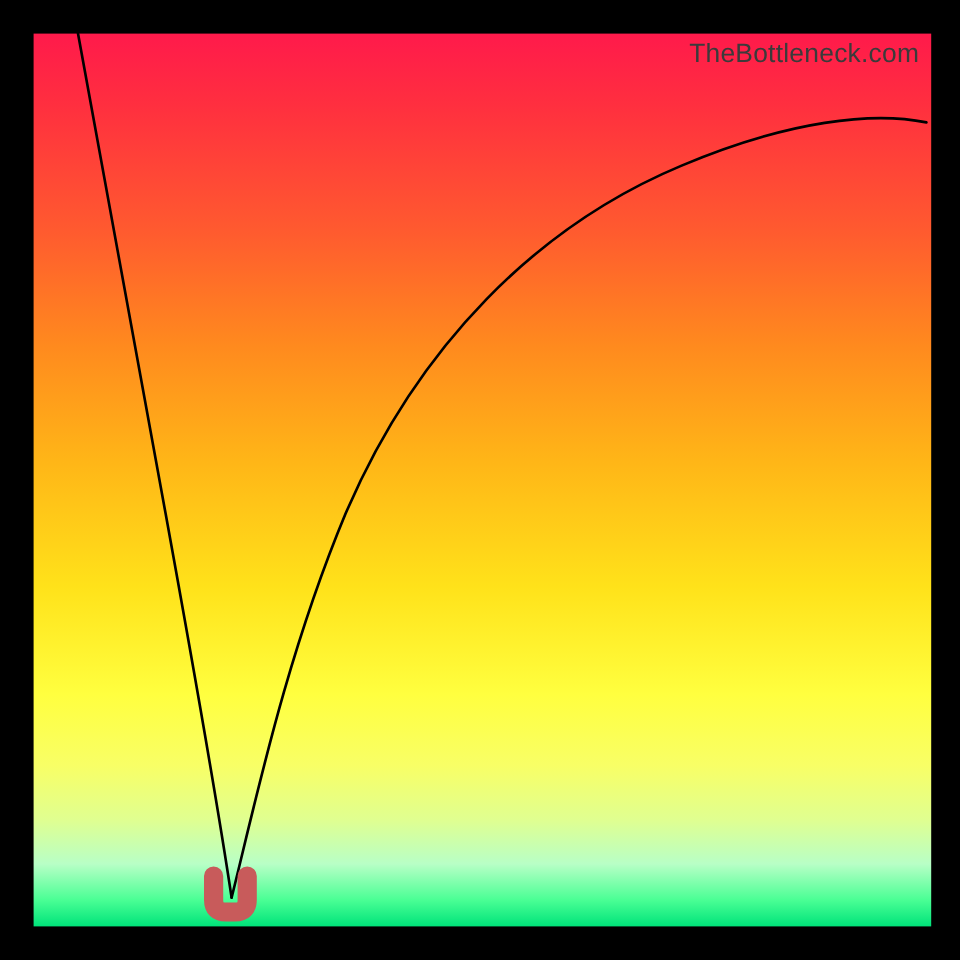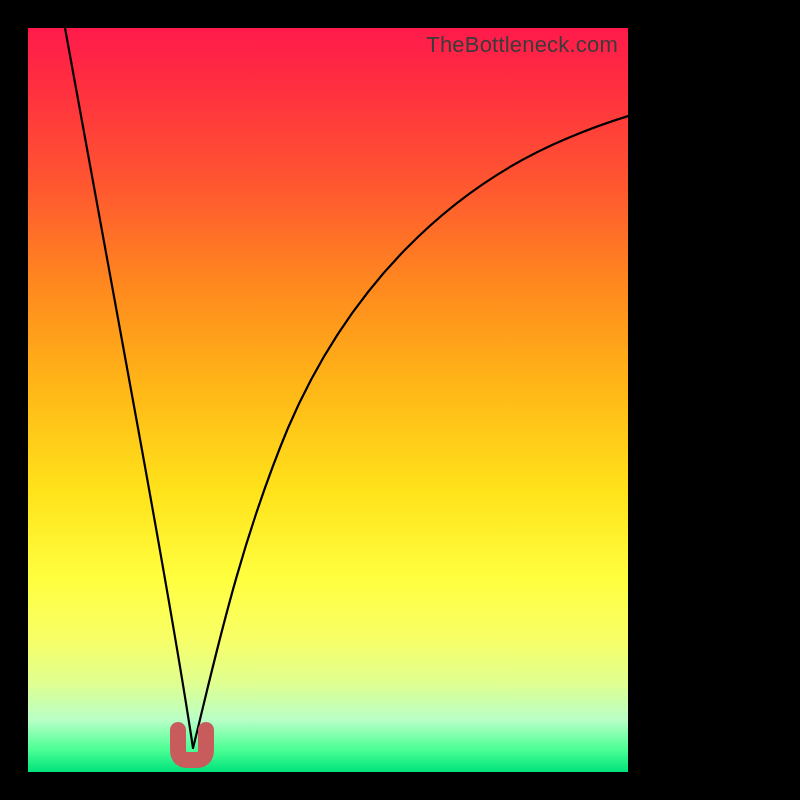--- a/index.html
+++ b/index.html
@@ -14,21 +14,21 @@
   .frame {
     position: relative;
     width: 800px;
     height: 800px;
     background: #000;
   }
   .plot {
     position: absolute;
     left: 28px;
     top: 28px;
-    width: 600px;
+    width: 748px;
     height: 744px;
     background: linear-gradient(
       to bottom,
       #ff1a4b 0%,
       #ff2f3f 8%,
       #ff5a2f 22%,
       #ff8a1e 35%,
       #ffb617 48%,
       #ffe21a 62%,
       #ffff3f 74%,

